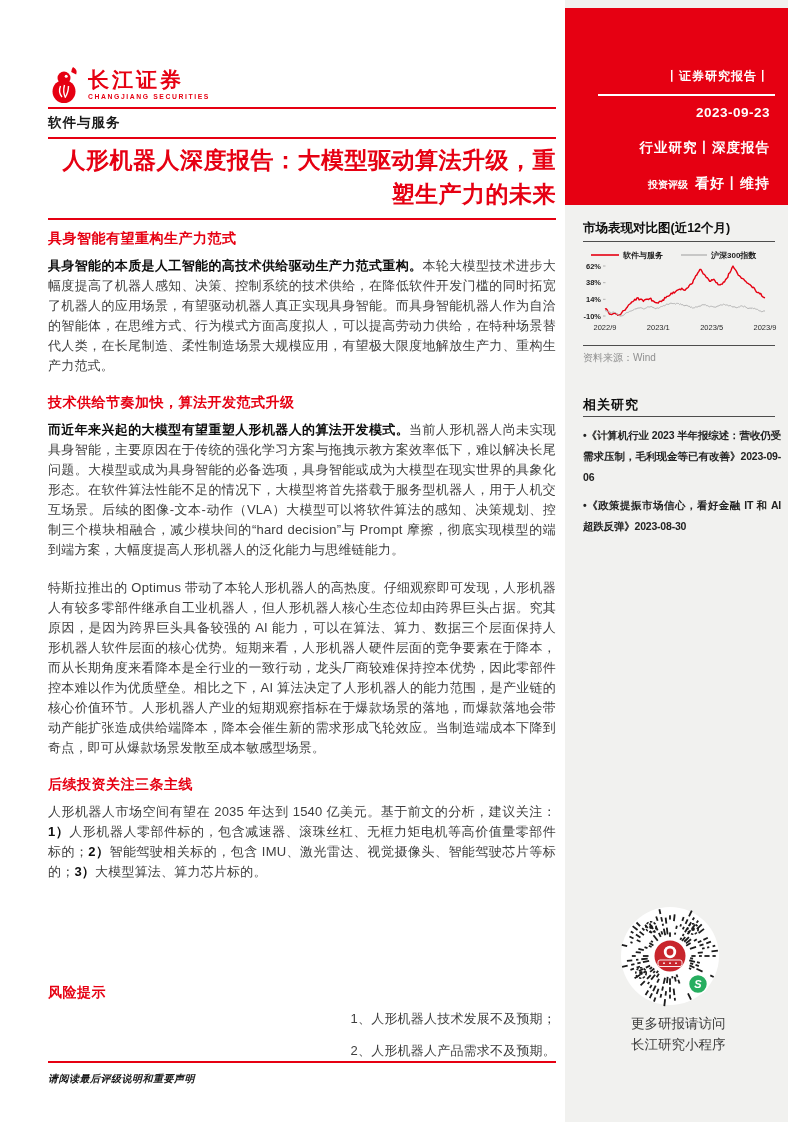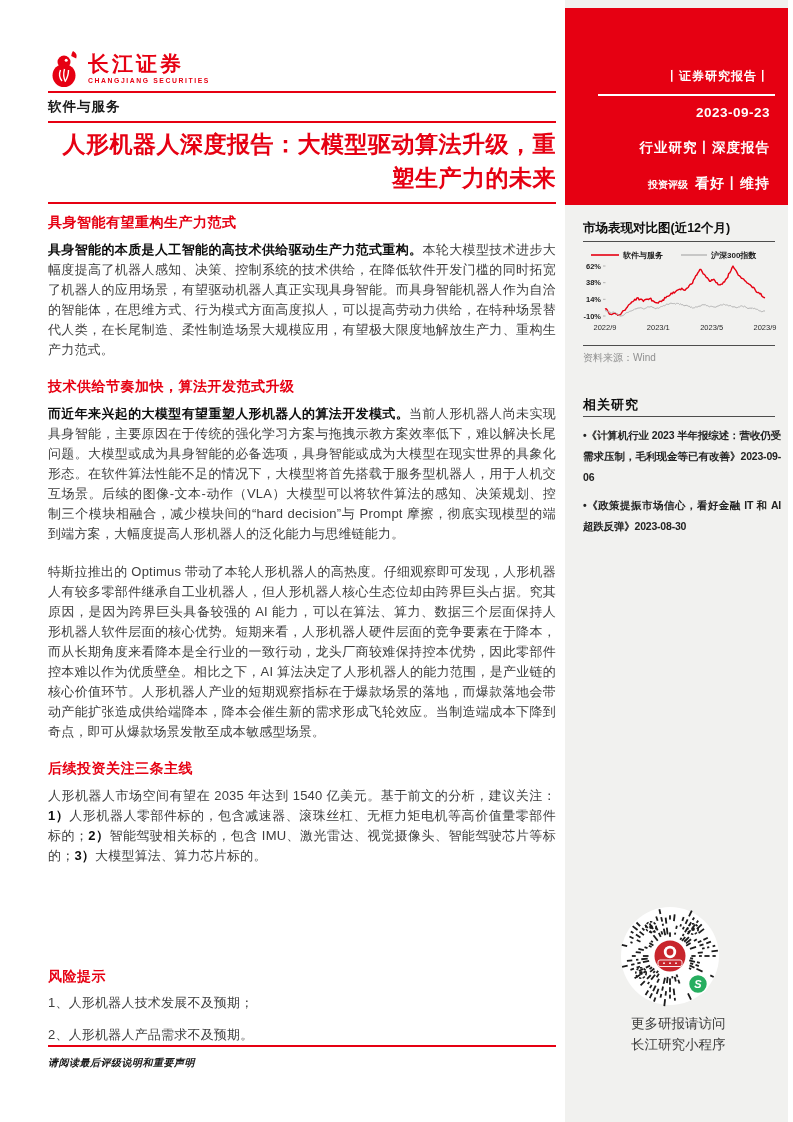--- a/index.html
+++ b/index.html
@@ -1,38 +1,38 @@
 <!DOCTYPE html>
 <html style="--red: #e60012;"><head>
 <meta charset="utf-8">
 <style>
   :root{ --red:#e60012; --ink:#3e3e3e; --dark:#111; --rule-dark:#4d4d4d; }
   html,body{margin:0;padding:0;}
   body{font-family:"Liberation Sans","DejaVu Sans",sans-serif;background:#fff;}
   .page{position:relative;width:793px;height:1122px;background:#fff;overflow:hidden;}
 
   
-  .main{position:absolute;left:48px;top:0;width:508px;height:1070px;}
+  .main{position:absolute;left:48px;top:16px;width:508px;height:1070px;}
   .logo-row{position:absolute;left:0;top:50px;height:40px;display:flex;align-items:flex-start;}
   .emblem{width:34px;height:38px;margin-right:6px;}
   .logo-cn{font-size:21px;font-weight:bold;color:var(--red);letter-spacing:3px;line-height:24px;margin-top:2px;}
   .logo-en{font-size:6.8px;font-weight:bold;color:var(--red);letter-spacing:1.6px;margin-top:1px;}
   .rule{position:absolute;left:0;width:508px;height:2px;background:var(--red);}
   .rule-1{top:91px;}
   .rule-2{top:121px;}
   .rule-3{top:202px;height:2px;}
   .category{position:absolute;left:0;top:98px;font-size:13.5px;font-weight:bold;color:#1a1a1a;letter-spacing:1px;}
   .title{position:absolute;left:0;top:127px;margin:0;width:508px;font-size:23px;line-height:34px;font-weight:bold;color:var(--red);letter-spacing:.5px;text-align:right;}
   .sections{position:absolute;left:0;top:214px;width:508px;}
   .sec-heading{margin:0 0 8px 0;font-size:14px;font-weight:bold;color:var(--red);letter-spacing:.5px;}
   .sec-para{margin:0 0 18px 0;font-size:13px;line-height:20px;color:var(--ink);text-align:justify;letter-spacing:.2px;}
   .seg-b{font-weight:bold;color:#0e0e0e;}
   .risk{position:absolute;left:0;top:968px;width:508px;}
   .risk .sec-heading{}
-  .risk-item{font-size:13px;color:var(--ink);margin-bottom:14px;letter-spacing:.2px;}
+  .risk-item{font-size:13px;color:var(--ink);margin-bottom:14px;letter-spacing:.2px;text-align:right;}
   .rule-footer{top:1045px;height:2px;}
   .disclaimer{position:absolute;left:0;top:1056px;font-size:10px;font-weight:bold;color:#1a1a1a;letter-spacing:.5px;font-style:italic;}
 
   
   .sidebar{position:absolute;left:565px;top:0;width:223px;height:1122px;background:#f1f1ef;}
   .red-block{position:absolute;left:0;top:8px;width:223px;height:197px;background:var(--red);color:#fff;}
   .red-block .line{position:absolute;right:18px;text-align:right;white-space:nowrap;}
   .report-type{top:60px;font-size:12px;font-weight:bold;letter-spacing:1px;}
   .white-rule{position:absolute;left:33px;top:86px;width:177px;height:2px;background:#fff;}
   .meta-date{top:97px;font-size:13.5px;font-weight:bold;letter-spacing:.5px;}

